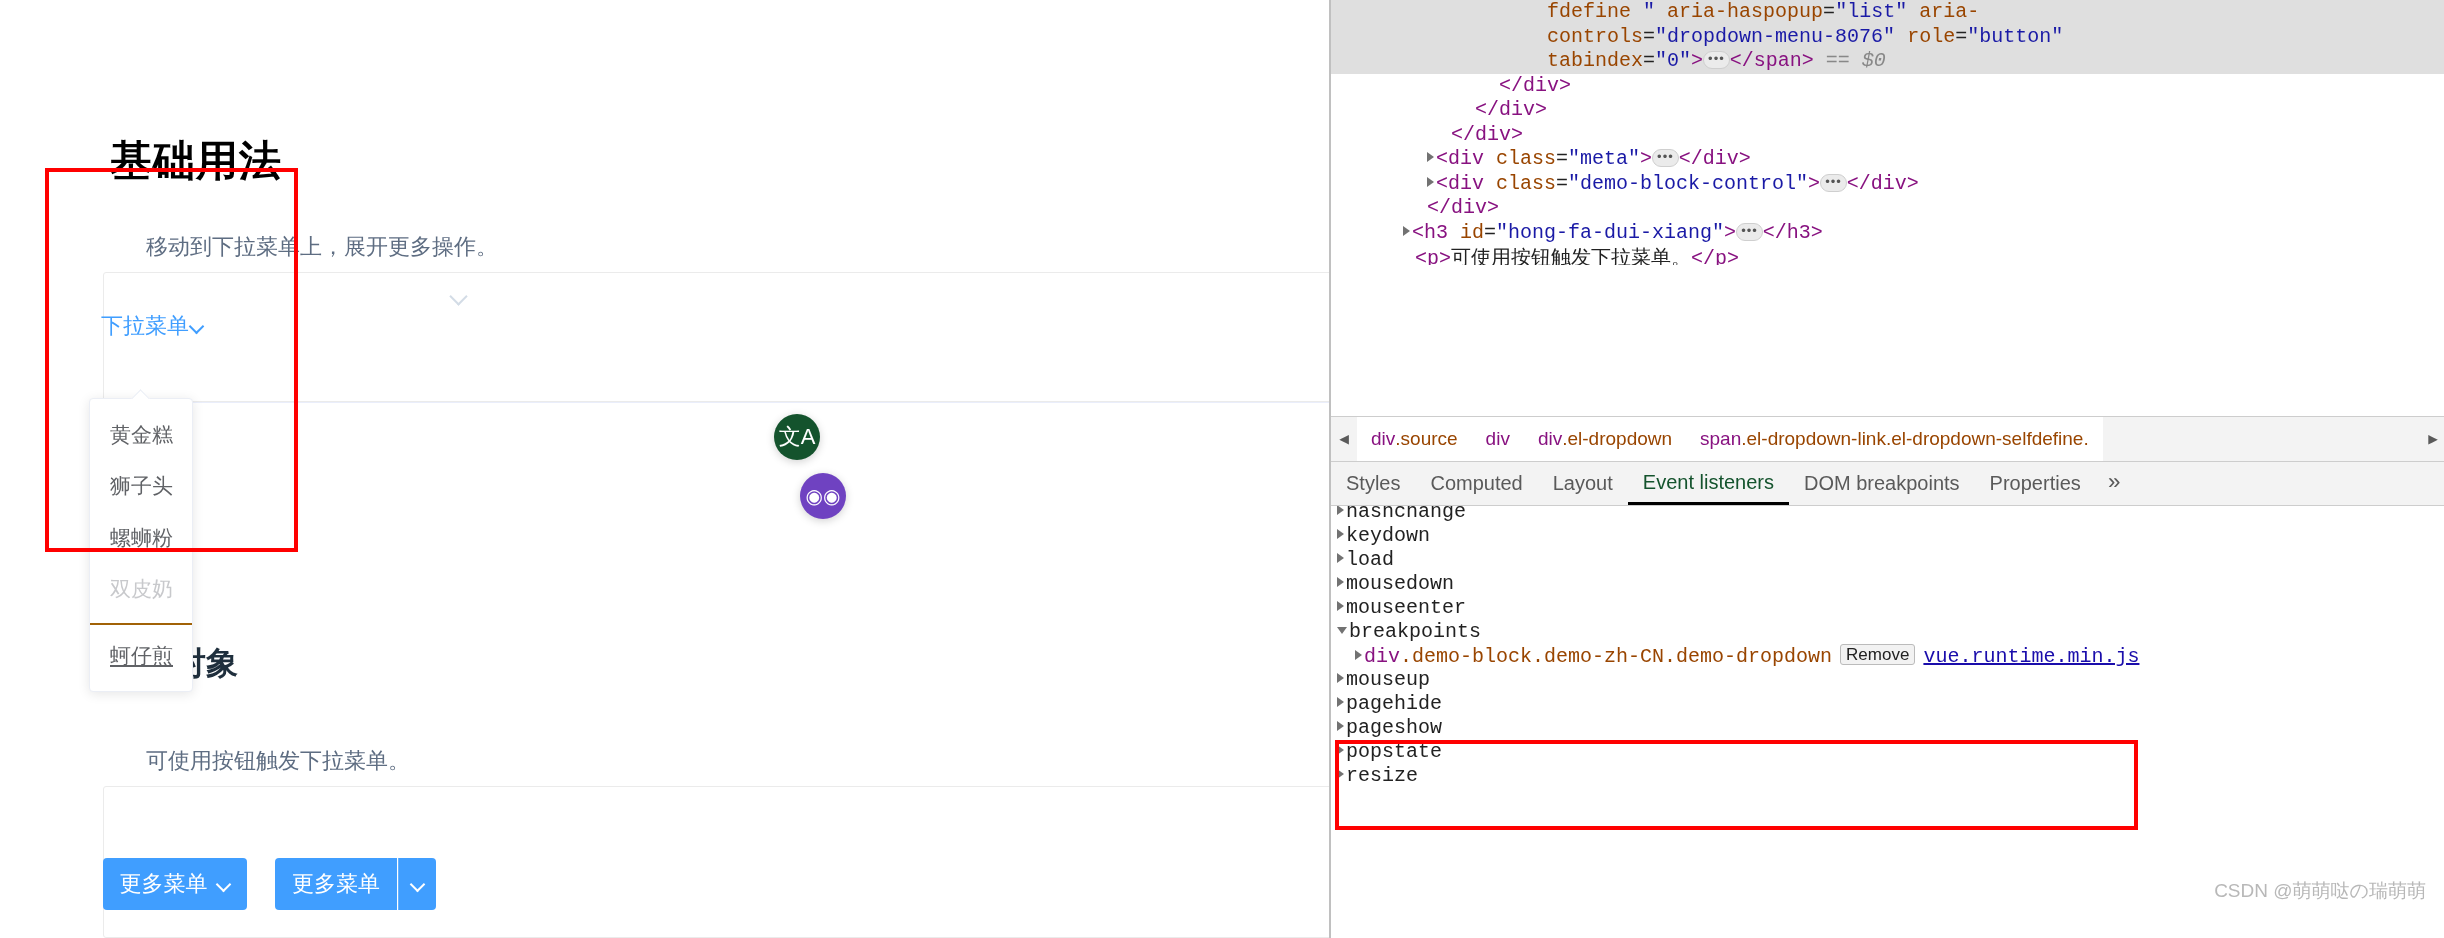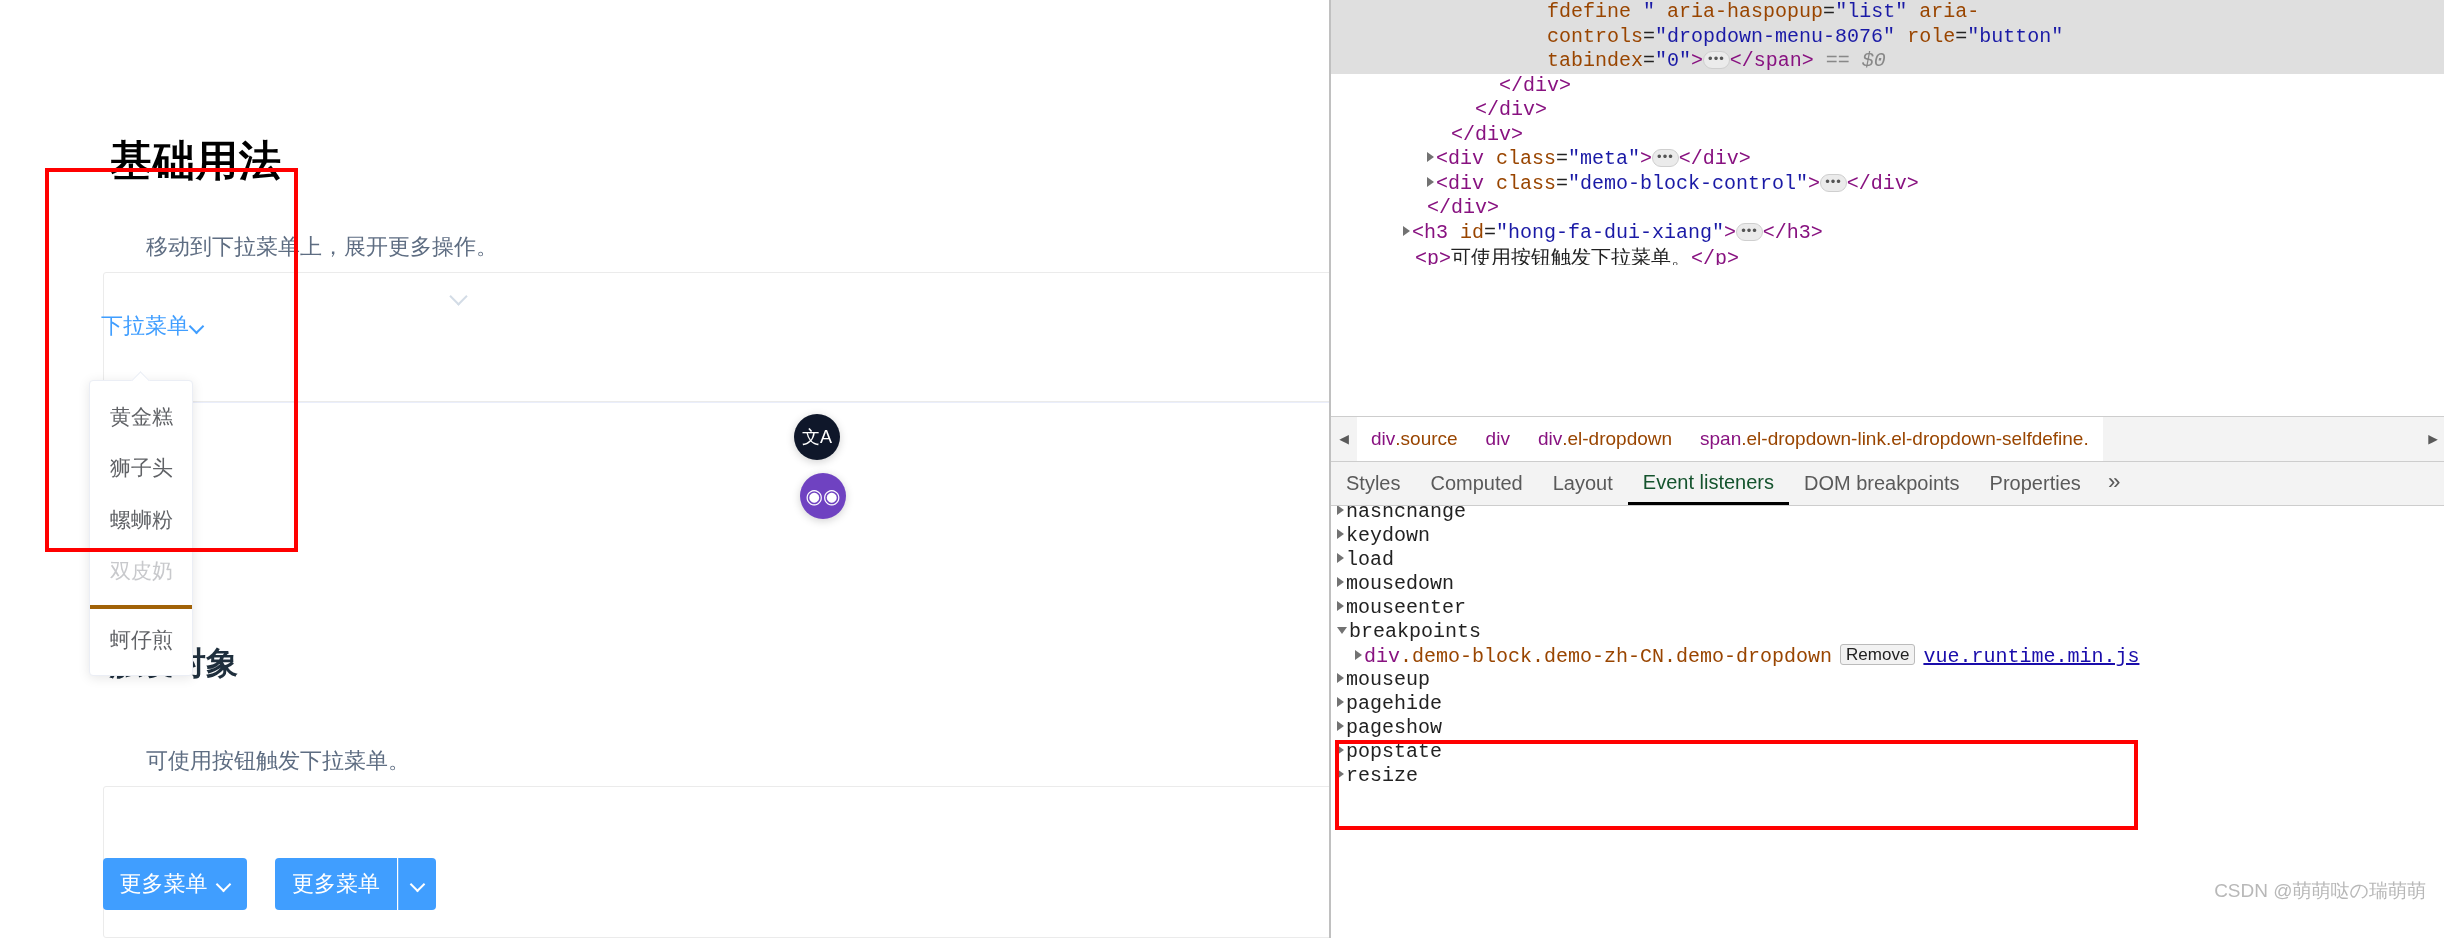--- a/index.html
+++ b/index.html
@@ -66,21 +66,21 @@
   .caret::after {
     content: ""; position: absolute; left: 2px; top: 2px;
     width: 9px; height: 9px;
     border-right: 2px solid currentColor;
     border-bottom: 2px solid currentColor;
     transform: rotate(45deg);
   }
 
   
   #dropdown-menu {
-    position: absolute; left: 89px; top: 380px;
+    position: absolute; left: 89px; top: 398px;
     width: 104px;
     background: #fff;
     border: 1px solid #ebeef5;
     border-radius: 4px;
     box-shadow: 0 2px 12px 0 rgba(0,0,0,.1);
     padding: 10px 0;
     z-index: 30;
     box-sizing: border-box;
   }
   #dropdown-arrow {
@@ -91,21 +91,21 @@
     border-top: 1px solid #ebeef5;
     transform: rotate(45deg);
   }
   .dropdown-item {
     font-size: 21px; color: #606266;
     padding: 11px 20px;
     white-space: nowrap;
     line-height: 1.4;
   }
   .dropdown-item.disabled { color: #c8c9cc; }
-  .dropdown-item.divided { border-top: 4px solid #a16207; margin-top: 8px; padding-top: 16px; }
+  .dropdown-item.divided { border-top: 2px solid #a16207; margin-top: 8px; padding-top: 16px; text-decoration: underline; }
 
   
   #demo-collapse-caret {
     position: absolute; left: 452px; top: 290px;
     width: 16px; height: 16px; color: #d3dce6;
   }
   #demo-collapse-caret::after {
     content: ""; position: absolute; left: 0; top: 0;
     width: 11px; height: 11px;
     border-right: 2px solid currentColor;
@@ -132,21 +132,21 @@
       border-left: 1px solid #66b1ff; }
 
   
   .float-btn {
     position: absolute; width: 46px; height: 46px;
     border-radius: 50%;
     display: flex; align-items: center; justify-content: center;
     box-shadow: 0 2px 8px rgba(0,0,0,.18);
     cursor: pointer;
   }
-  #float-translate { left: 794px; top: 414px; background: #0f172a; color: #fff; font-size: 18px; }
+  #float-translate { left: 774px; top: 414px; background: #14532d; color: #fff; font-size: 22px; }
   #float-eye { left: 800px; top: 473px; background: #6f42c1; color: #fff; font-size: 20px; }
 
   
   #red-box-left {
     position: absolute; left: 45px; top: 168px;
     width: 245px; height: 376px;
     border: 4px solid #ff0000;
     z-index: 40;
     pointer-events: none;
   }

